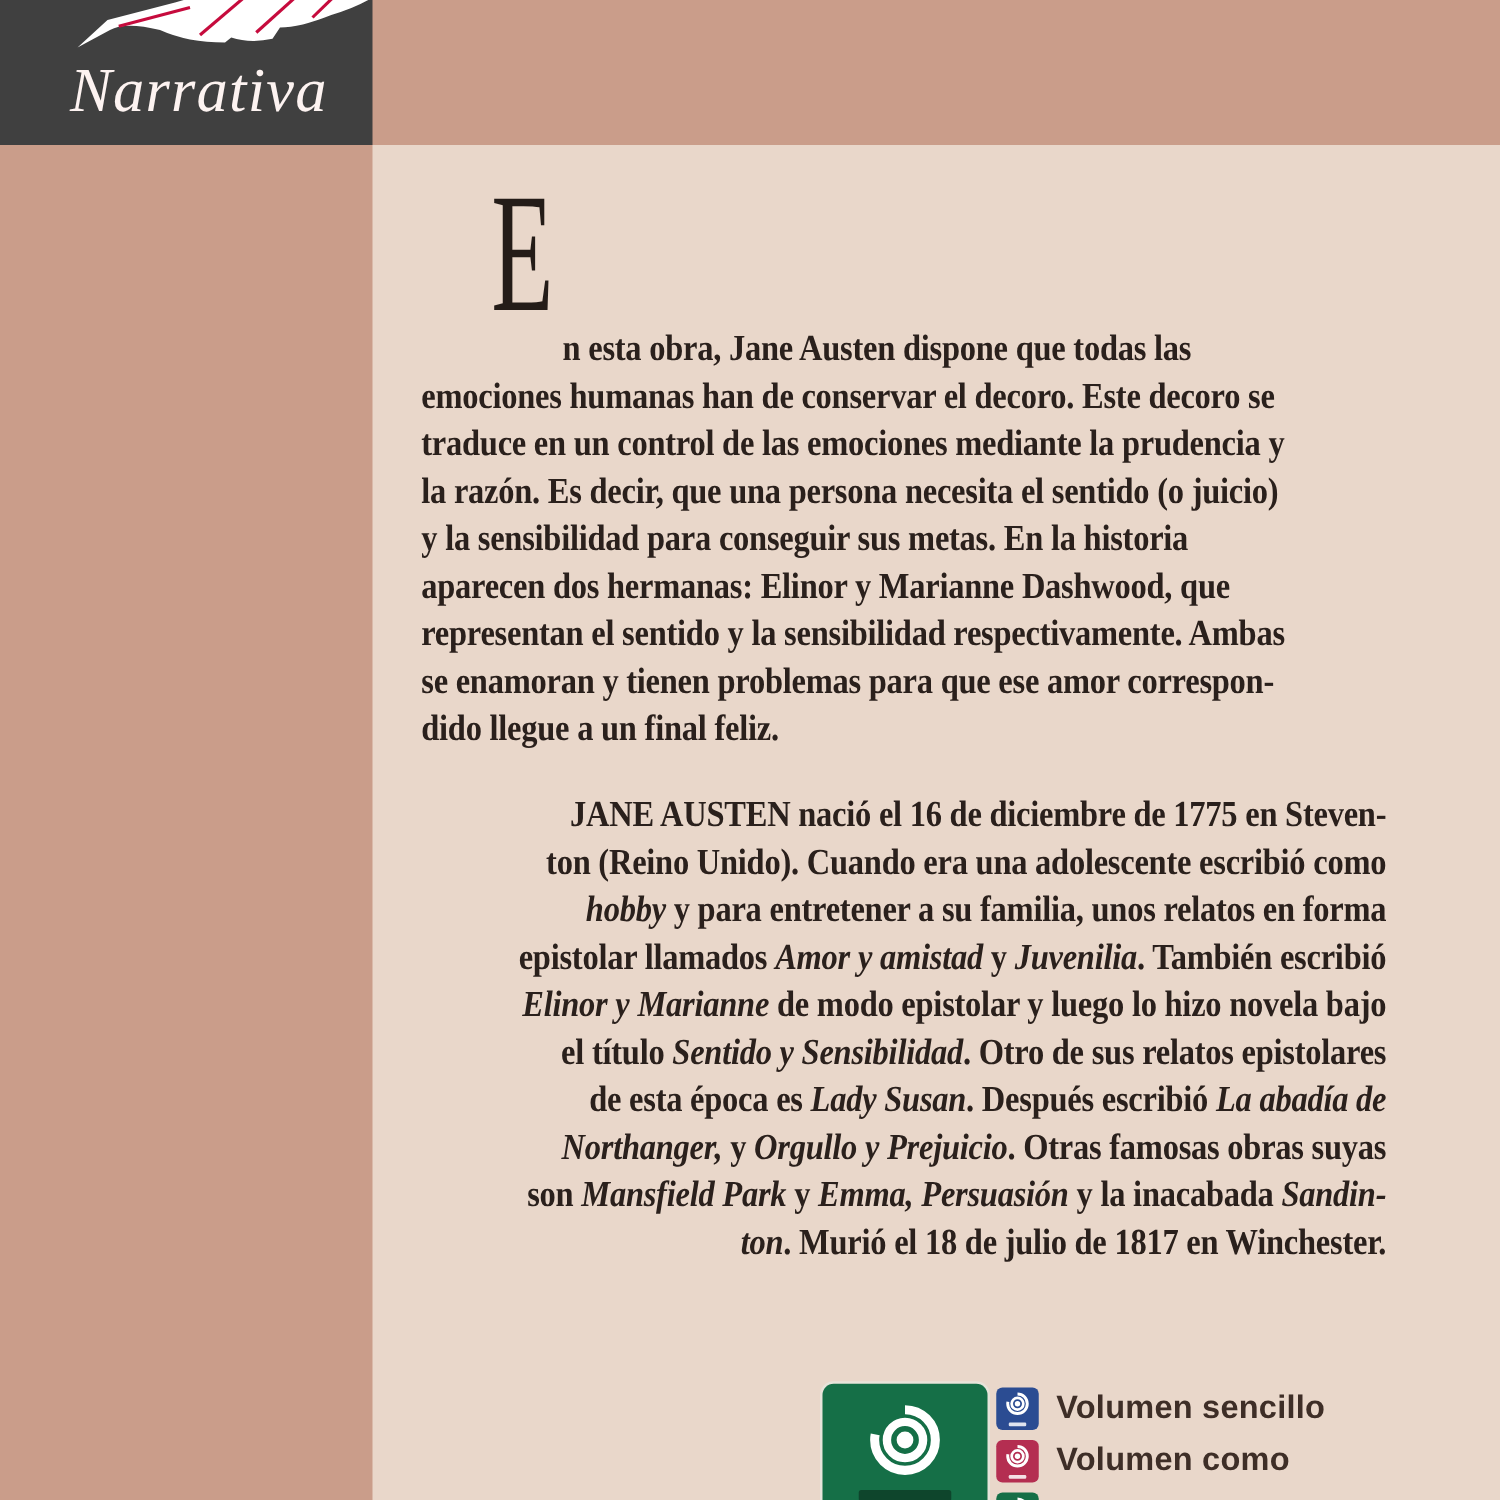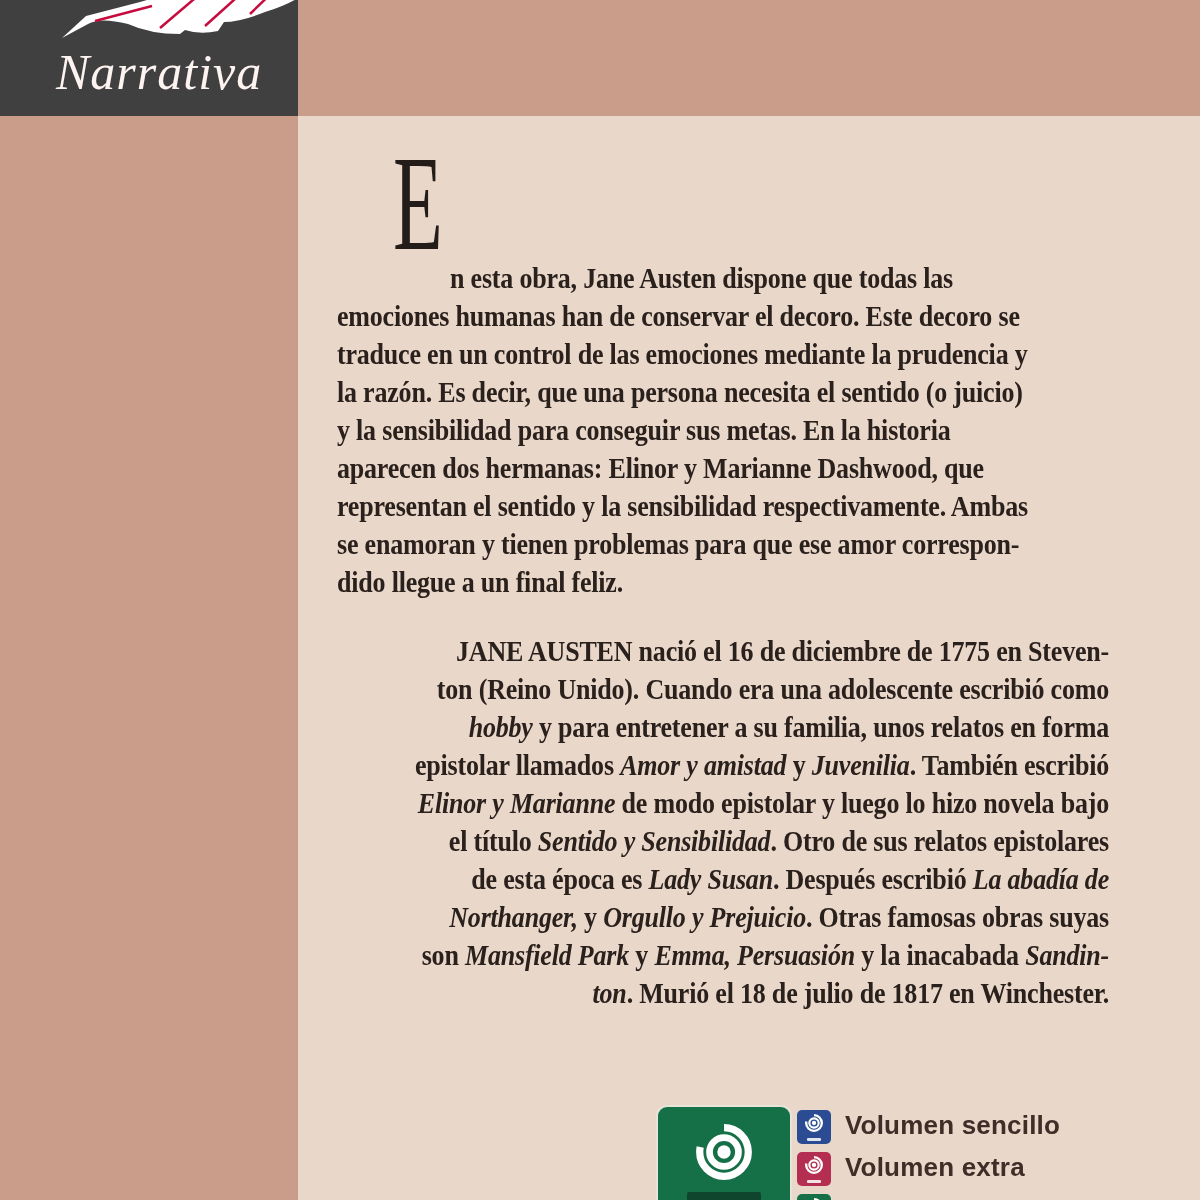--- a/index.html
+++ b/index.html
@@ -126,21 +126,21 @@
     </div>
     <div class="legRow">
       <div class="legIcon" style="background: rgb(180, 46, 81);">
         <svg width="20" height="20" viewBox="0 0 60 60">
           <circle cx="30" cy="30" r="6.5" fill="#ffffff"></circle>
           <circle cx="30" cy="30" r="14" fill="none" stroke="#ffffff" stroke-width="6.5"></circle>
           <circle cx="30" cy="30" r="23.5" fill="none" stroke="#ffffff" stroke-width="7" stroke-dasharray="115 32.6" transform="rotate(-90 30 30)"></circle>
         </svg>
         <div class="miniBar"></div>
       </div>
-      <div class="legLabel">Volumen extra</div>
+      <div class="legLabel">Volumen como</div>
     </div>
     <div class="legRow">
       <div class="legIcon" style="background: rgb(21, 111, 71);">
         <svg width="20" height="20" viewBox="0 0 60 60">
           <circle cx="30" cy="30" r="6.5" fill="#ffffff"></circle>
           <circle cx="30" cy="30" r="14" fill="none" stroke="#ffffff" stroke-width="6.5"></circle>
           <circle cx="30" cy="30" r="23.5" fill="none" stroke="#ffffff" stroke-width="7" stroke-dasharray="115 32.6" transform="rotate(-90 30 30)"></circle>
         </svg>
       </div>
       <div class="legLabel"></div>

